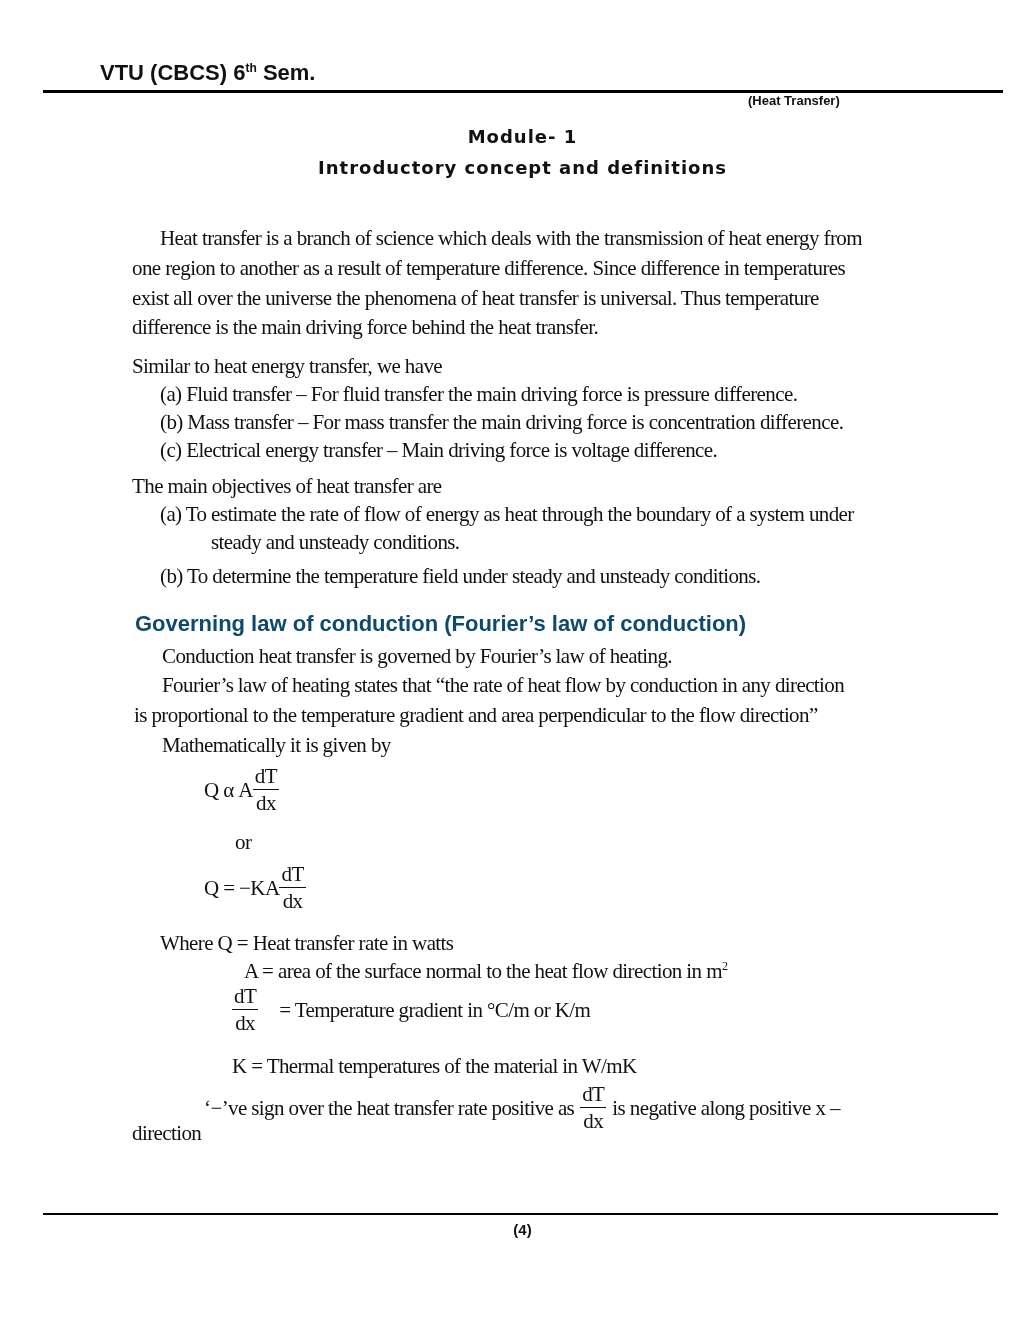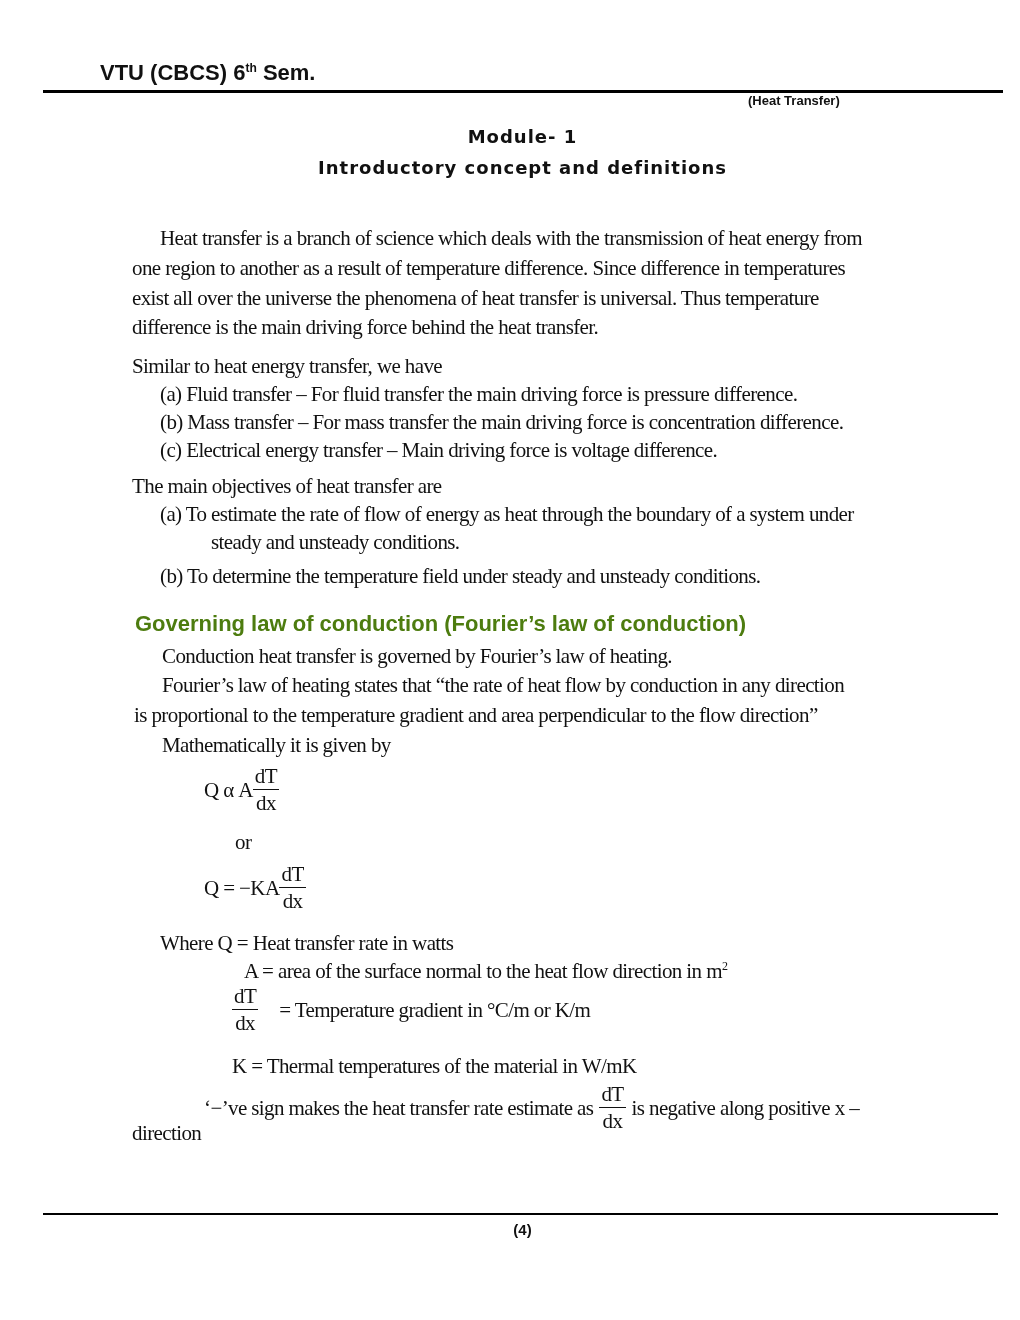--- a/index.html
+++ b/index.html
@@ -34,21 +34,21 @@
 <div class="abs serif" style="left:132px; top:354px;">Similar to heat energy transfer, we have</div>
 <div class="abs serif" style="left:160px; top:382px;">(a) Fluid transfer – For fluid transfer the main driving force is pressure difference.</div>
 <div class="abs serif" style="left:160px; top:410px;">(b) Mass transfer – For mass transfer the main driving force is concentration difference.</div>
 <div class="abs serif" style="left:160px; top:438px;">(c) Electrical energy transfer – Main driving force is voltage difference.</div>
 
 <div class="abs serif" style="left:132px; top:474px;">The main objectives of heat transfer are</div>
 <div class="abs serif" style="left:160px; top:502px;">(a) To estimate the rate of flow of energy as heat through the boundary of a system under</div>
 <div class="abs serif" style="left:187px; top:530px;margin-left:24px;">steady and unsteady conditions.</div>
 <div class="abs serif" style="left:160px; top:564px;">(b) To determine the temperature field under steady and unsteady conditions.</div>
 
-<div class="abs" style="left:135px; top:611px; font-family:'Liberation Sans', sans-serif; font-size:22px; font-weight:bold; color:#4d7c0f;">Governing law of conduction (Fourier’s law of conduction)</div>
+<div class="abs" style="left:135px; top:611px; font-family:'Liberation Sans', sans-serif; font-size:22px; font-weight:bold; color:#0c4a6e;">Governing law of conduction (Fourier’s law of conduction)</div>
 <div class="abs serif" style="left:162px; top:644px;">Conduction heat transfer is governed by Fourier’s law of heating.</div>
 <div class="abs serif" style="left:162px; top:673px;">Fourier’s law of heating states that “the rate of heat flow by conduction in any direction</div>
 <div class="abs serif" style="left:134px; top:703px;">is proportional to the temperature gradient and area perpendicular to the flow direction”</div>
 <div class="abs serif" style="left:162px; top:733px;">Mathematically it is given by</div>
 
 <div class="abs serif" style="left:204px; top:766px; display:flex; align-items:center;">
   <span>Q α A</span>
   <span class="frac">
     <span class="num">dT</span>
     <span class="den">dx</span>
@@ -71,21 +71,21 @@
 <div class="abs serif" style="left:232px; top:986px; display:flex; align-items:center;">
   <span class="frac">
     <span class="num">dT</span>
     <span class="den">dx</span>
   </span>
   <span style="margin-left:21px;">= Temperature gradient in °C/m or K/m</span>
 </div>
 <div class="abs serif" style="left:232px; top:1054px;">K = Thermal temperatures of the material in W/mK</div>
 
 <div class="abs serif" style="left:204px; top:1084px; display:flex; align-items:center;">
-  <span>‘−’ve sign makes the heat transfer rate estimate as</span>
+  <span>‘−’ve sign over the heat transfer rate positive as</span>
   <span class="frac" style="margin:0 6px;">
     <span class="num">dT</span>
     <span class="den">dx</span>
   </span>
   <span>is negative along positive x –</span>
 </div>
 <div class="abs serif" style="left:132px; top:1121px;">direction</div>
 
 <div class="rule" style="left:43px; top:1213px; width:955px; height:2px;"></div>
 <div class="abs hdr" style="left:0; width:1045px; text-align:center; top:1221px; font-size:15px;">(4)</div>

